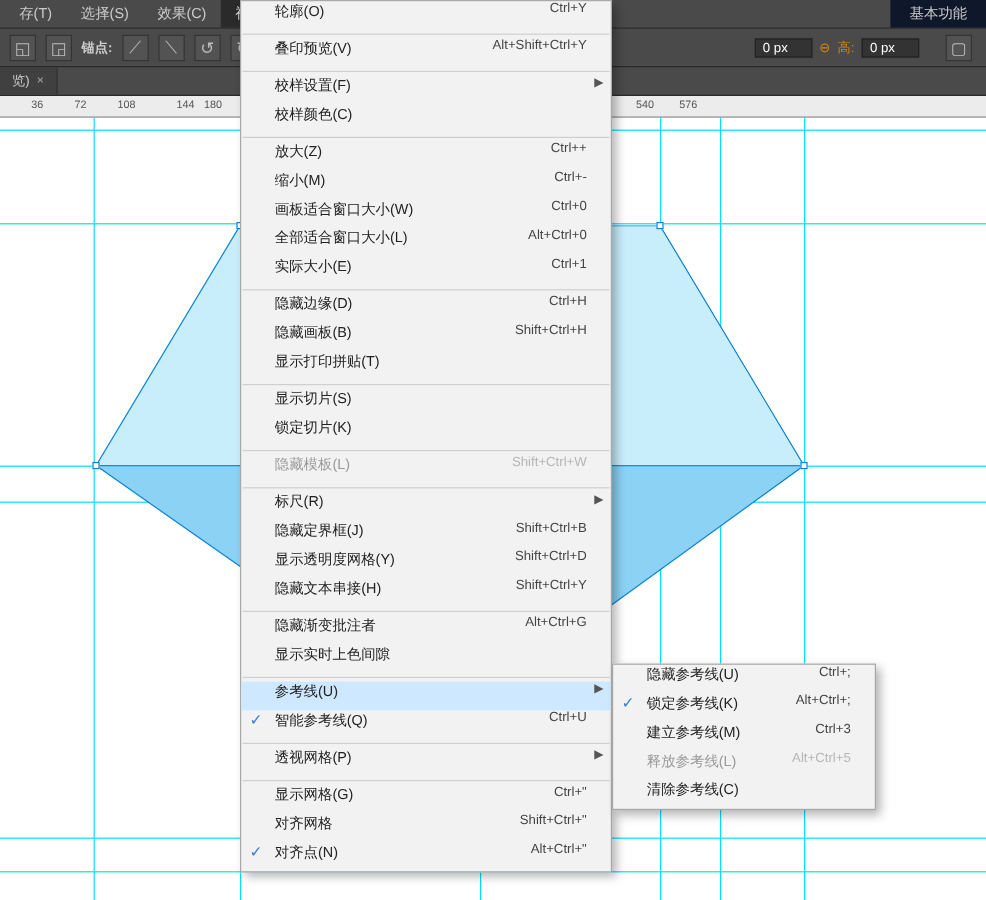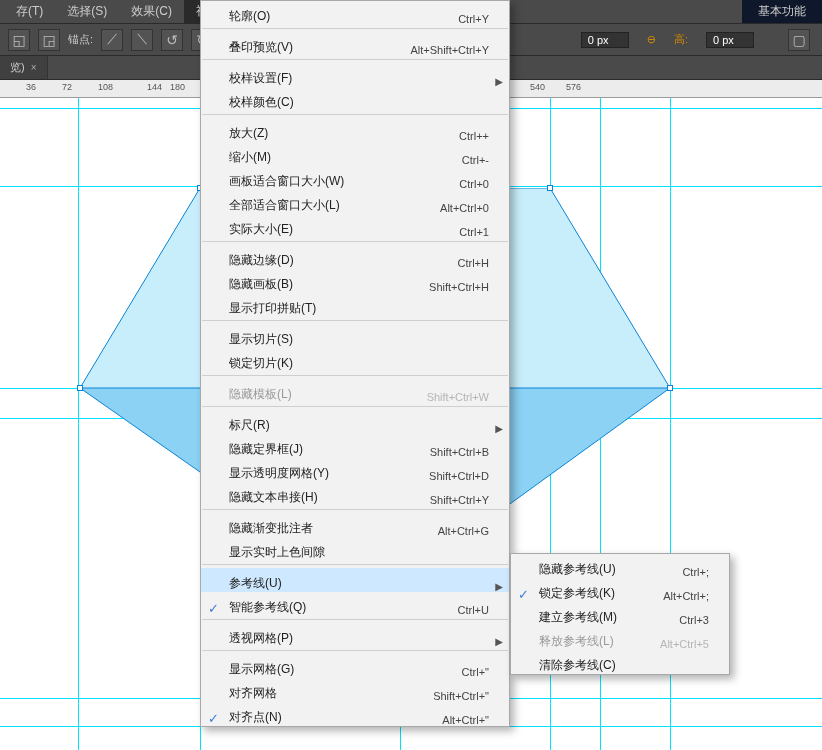--- a/index.html
+++ b/index.html
@@ -5,23 +5,23 @@
 * { margin:0; padding:0; box-sizing:border-box; font-family:"Microsoft YaHei","SimSun",Arial,sans-serif; }
 body { width:822px; height:750px; overflow:hidden; background:#4a4a4a; position:relative; }
 
 .menubar { height:24px; background:#4a4a4a; color:#ccc; font-size:12px; display:flex; align-items:center; padding-left:4px; border-bottom:1px solid #2a2a2a; }
 .menubar .mi { padding:3px 12px; cursor:default; }
 .menubar .mi.active { background:#2a2a2a; }
 .menubar .ws { margin-left:auto; padding:3px 16px; background:#0f172a; }
 
 .optbar { height:32px; background:#4a4a4a; border-bottom:1px solid #2a2a2a; color:#ccc; font-size:11px; display:flex; align-items:center; padding:0 8px; gap:8px; position:relative; }
 .ob-ico { width:22px; height:22px; border:1px solid #333; background:#535353; display:flex; align-items:center; justify-content:center; font-size:14px; color:#bbb; }
-.ob-label { color:#ccc; }
+.ob-label { color:#ccc;font-weight:bold; }
 .ob-val { background:#333; border:1px solid #222; color:#fff; padding:1px 6px; min-width:48px; font-size:11px; }
-.ob-right { display:flex; align-items:center; gap:18px; position:absolute; right:12px; }
+.ob-right { display:flex; align-items:center; gap:6px; position:absolute; right:12px; }
 .orange { color:#d78a00; }
 
 .tabs { height:24px; background:#4a4a4a; display:flex; align-items:center; font-size:11px; color:#ccc; border-bottom:1px solid #2a2a2a; }
 .tab { padding:4px 10px; background:#404040; border-right:1px solid #333; display:flex; align-items:center; gap:6px; }
 .tab .x { color:#aaa; font-size:10px; }
 
 .ruler-h { height:18px; background:#ececec; border-bottom:1px solid #999; position:relative; font-size:9px; color:#555; overflow:hidden; }
 .ruler-h .tick { position:absolute; top:2px; }
 
 .canvas-wrap { position:relative; height:calc(750px - 24px - 32px - 24px - 18px); background:#4a4a4a; }
@@ -29,21 +29,21 @@
 .guide-v { position:absolute; top:0; bottom:0; width:1px; background:#00e0ff; }
 .guide-h { position:absolute; left:0; right:0; height:1px; background:#00e0ff; }
 
 .shape1 { position:absolute; left:80px; top:90px; }
 .shape2 { position:absolute; left:80px; top:290px; }
 
 .anchor { position:absolute; width:6px; height:6px; background:#fff; border:1px solid #0a83d6; transform:translate(-3px,-3px); }
 
 
 .menu { position:absolute; background:#f2f2f2; border:1px solid #a8a8a8; box-shadow:4px 4px 8px rgba(0,0,0,.3); font-size:12px; color:#222; z-index:10; }
-.menu-row { display:flex; align-items:flex-end; height:24px; padding:0 20px 0 28px; position:relative; cursor:default;gap:28px; }
+.menu-row { display:flex; align-items:flex-start; height:24px; padding:0 20px 0 28px; position:relative; cursor:default;gap:28px; }
 .menu-row.hl { background:#cde8ff; }
 .menu-row .label { flex:1; white-space:nowrap; }
 .menu-row .sc { color:#444; font-size:11px; padding-left:18px; }
 .menu-row .arrow { position:absolute; right:6px; font-size:10px; color:#555; }
 .menu-row .chk { position:absolute; left:7px; color:#3a7dd6; font-size:13px; }
 .menu-row.dis { color:#9a9a9a; }
 .menu-row.dis .sc { color:#b5b5b5; }
 .sep { height:1px; background:#cfcfcf; margin:3px 1px; }
 
 .main-menu { left:200px; top:0; width:310px; }

